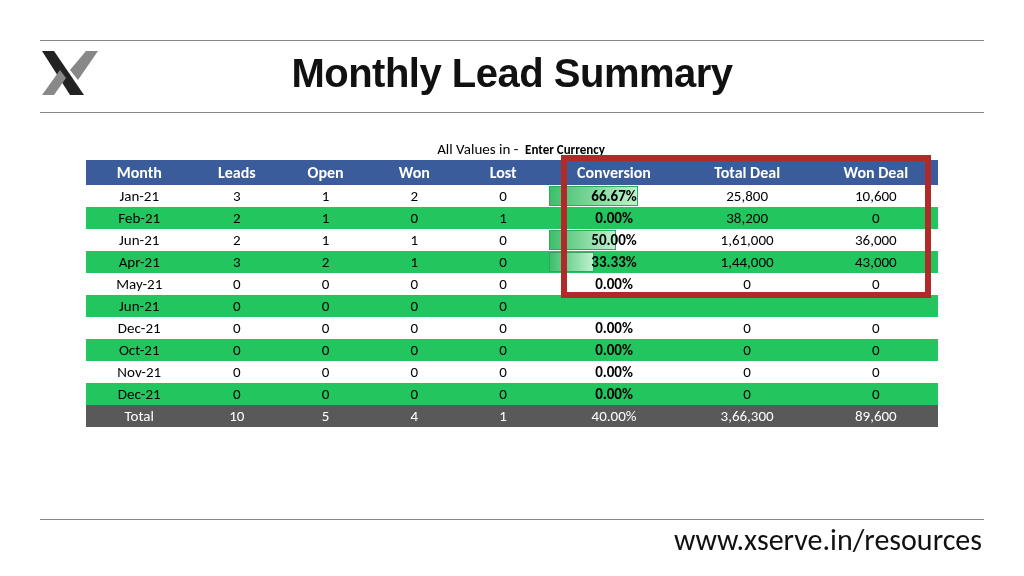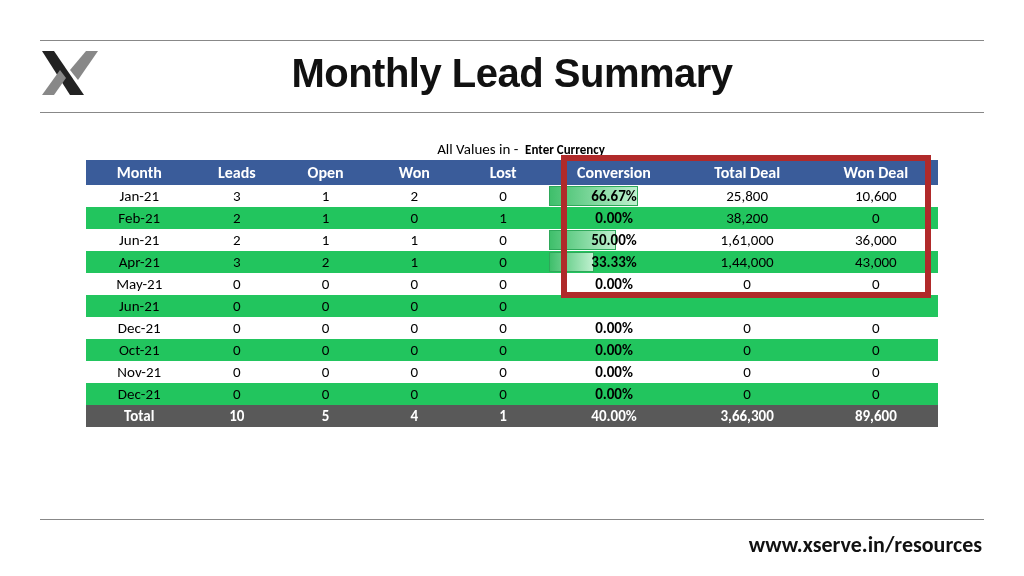--- a/index.html
+++ b/index.html
@@ -90,21 +90,21 @@
     border: 1px solid #2ea85a;
     z-index: 0;
   }
   .conv-text {
     position: relative;
     z-index: 1;
   }
   tr.total td {
     background: #595959;
     color: #fff;
-    font-weight: 700;
+    font-weight: 400;
   }
 
   .highlight-box {
     position: absolute;
     border: 6px solid #b02a2a;
     left: 561px;
     top: 155px;
     width: 370px;
     height: 143px;
     pointer-events: none;
@@ -113,22 +113,22 @@
   .bottom-rule {
     border-top: 1px solid #888;
     position: absolute;
     left: 40px; right: 40px;
     bottom: 56px;
   }
   .footer {
     position: absolute;
     right: 42px;
     bottom: 18px;
-    font-size: 22px;
-    font-weight: 700;
+    font-size: 30px;
+    font-weight: 400;
     color: #111;
   }
 
   .col-month { width: 12%; }
   .col-leads { width: 10%; }
   .col-open  { width: 10%; }
   .col-won   { width: 10%; }
   .col-lost  { width: 10%; }
   .col-conv  { width: 15%; }
   .col-td    { width: 15%; }

